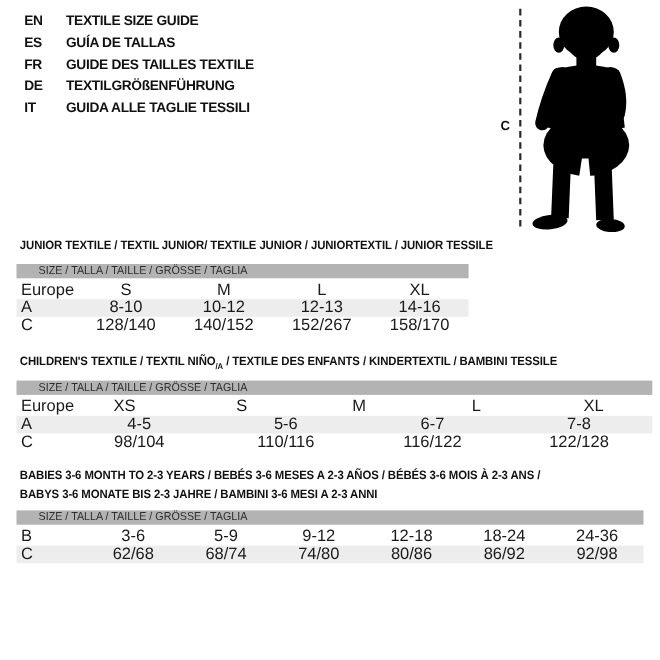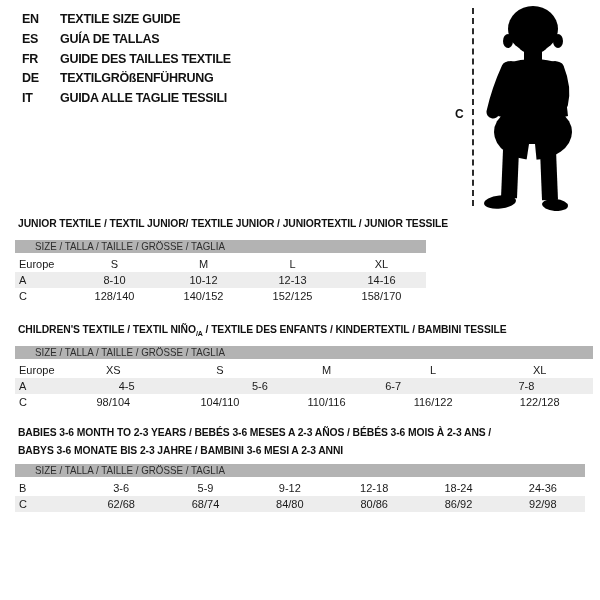--- a/index.html
+++ b/index.html
@@ -21,21 +21,21 @@
          transform:scaleX(0.94);transform-origin:0 50%;}
   .title sub{font-size:7.5px;}
   .title2l{line-height:17.5px;}
 
   
   .tbl{}
   .thead{height:13px;line-height:13px;background:#b3b3b3;padding-left:20px;
          font-size:10.5px;color:#2d2d2d;white-space:nowrap;}
   .theadtxt{display:inline-block;transform:scaleX(0.93);transform-origin:0 50%;}
   .tgap{height:3px;}
-  .trow{display:flex;height:16px;line-height:16px;font-size:11px;color:#1a1a1a;justify-content:flex-end;}
+  .trow{display:flex;height:16px;line-height:16px;font-size:15px;color:#1a1a1a;}
   .trow .tlabel{padding-left:4px;}
   .tcell{flex:1;text-align:center;}
   .shaded{background:#ededed;}
   .t1 .tlabel{width:51px;}
   .t2 .tlabel{width:41px;}
   .t3 .tlabel{width:60px;}
 
   
   .foot{left:18px;top:534px;}
   .foot-line{line-height:17.6px;font-size:11px;font-weight:700;letter-spacing:-0.1px;
@@ -111,21 +111,21 @@
       <span class="tlabel">A</span>
       <span class="tcell">8-10</span>
       <span class="tcell">10-12</span>
       <span class="tcell">12-13</span>
       <span class="tcell">14-16</span>
     </div>
     <div class="trow">
       <span class="tlabel">C</span>
       <span class="tcell">128/140</span>
       <span class="tcell">140/152</span>
-      <span class="tcell">152/125</span>
+      <span class="tcell">152/267</span>
       <span class="tcell">158/170</span>
     </div>
   </div>
 
   <div class="abs title" style="left:18px;top:323px">
     <span>CHILDREN'S TEXTILE / TEXTIL NIÑO</span><sub>/A</sub><span> / TEXTILE DES ENFANTS / KINDERTEXTIL / BAMBINI TESSILE</span>
   </div>
   <div class="abs tbl t2" style="left:15px;top:346px;width:578px">
     <div class="thead">
       <span class="theadtxt">SIZE / TALLA / TAILLE / GRÖSSE / TAGLIA</span>
@@ -142,21 +142,20 @@
     <div class="trow shaded">
       <span class="tlabel">A</span>
       <span class="tcell">4-5</span>
       <span class="tcell">5-6</span>
       <span class="tcell">6-7</span>
       <span class="tcell">7-8</span>
     </div>
     <div class="trow">
       <span class="tlabel">C</span>
       <span class="tcell">98/104</span>
-      <span class="tcell">104/110</span>
       <span class="tcell">110/116</span>
       <span class="tcell">116/122</span>
       <span class="tcell">122/128</span>
     </div>
   </div>
 
   <div class="abs title title2l" style="left:18px;top:424px">
     <div>BABIES 3-6 MONTH TO 2-3 YEARS / BEBÉS 3-6 MESES A 2-3 AÑOS / BÉBÉS 3-6 MOIS À 2-3 ANS /</div>
     <div>BABYS 3-6 MONATE BIS 2-3 JAHRE / BAMBINI 3-6 MESI A 2-3 ANNI</div>
   </div>
@@ -171,21 +170,21 @@
       <span class="tcell">5-9</span>
       <span class="tcell">9-12</span>
       <span class="tcell">12-18</span>
       <span class="tcell">18-24</span>
       <span class="tcell">24-36</span>
     </div>
     <div class="trow shaded">
       <span class="tlabel">C</span>
       <span class="tcell">62/68</span>
       <span class="tcell">68/74</span>
-      <span class="tcell">84/80</span>
+      <span class="tcell">74/80</span>
       <span class="tcell">80/86</span>
       <span class="tcell">86/92</span>
       <span class="tcell">92/98</span>
     </div>
   </div>
 
 
 </div>
 
 </body></html>

